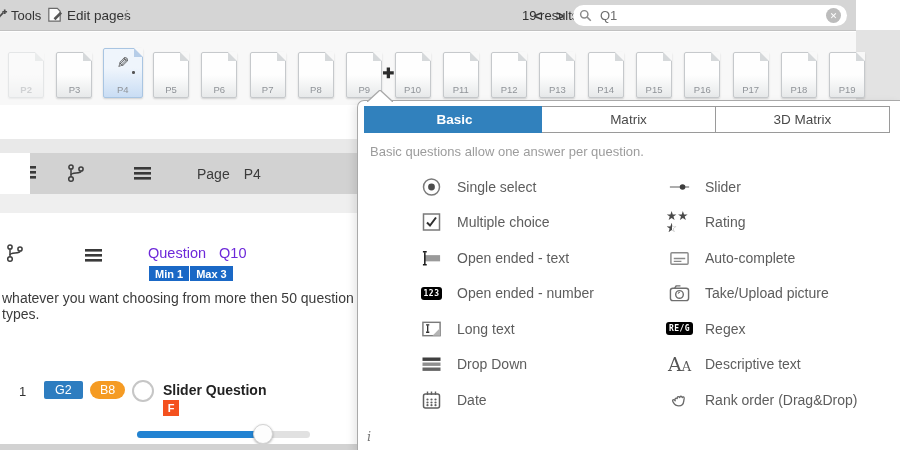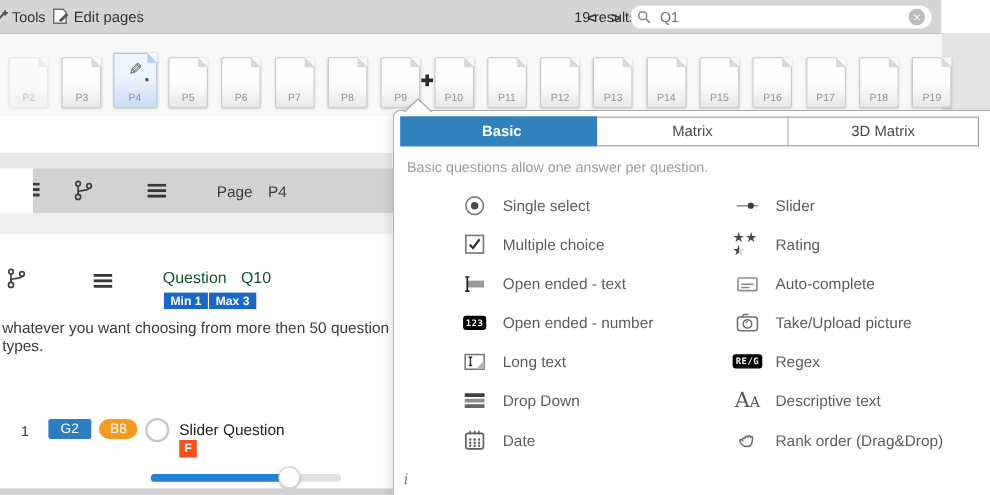--- a/index.html
+++ b/index.html
@@ -51,51 +51,51 @@
   .page-bar{position:absolute;left:0;top:153px;width:357px;height:41px;background:#d2d2d2;overflow:hidden;margin-left:30px;}
   .page-bar .edge-sliver{position:absolute;left:-12px;top:13px;}
   .pb-branch{position:absolute;left:36px;top:10px;cursor:grab;}
   .pb-burger{position:absolute;left:104px;top:14px;cursor:pointer;}
   .pb-text{position:absolute;left:167px;top:13px;font-size:14px;color:#3c3c3c;}
   .pb-text .pid{margin-left:14px;}
   .strip-light2{position:absolute;left:0;top:194px;width:357px;height:19px;background:#efefef;}
 
   .q-branch{position:absolute;left:5px;top:243px;cursor:grab;}
   .q-burger{position:absolute;left:85px;top:249px;cursor:pointer;}
-  .q-text{position:absolute;left:148px;top:245px;font-size:14.5px;color:#14532d;}
+  .q-text{position:absolute;left:148px;top:245px;font-size:14.5px;color:#6d28d9;}
   .q-text .qid{margin-left:13px;}
   .q-badges{position:absolute;left:149px;top:266px;display:flex;gap:1px;}
   .q-badge{background:#1a68c6;color:#fff;font-size:11px;font-weight:bold;padding:1.5px 6px;}
   .desc-par{position:absolute;left:2px;top:290px;width:352px;font-size:14px;color:#3b3b3b;}
 
   .sq-index{position:absolute;left:19px;top:384px;font-size:13px;color:#333;}
   .sq-g2{position:absolute;left:44px;top:381px;background:#2e7dc0;color:#fff;font-size:12.5px;
          padding:2px 11px;border-radius:2px;}
   .sq-b8{position:absolute;left:90px;top:381px;background:#f59b23;color:#fff;font-size:12.5px;
          padding:2px 10px;border-radius:10px;}
   .sq-radio{position:absolute;left:132px;top:380px;width:18px;height:18px;border-radius:50%;
             border:2px solid #c6c6c6;background:#fff;cursor:pointer;}
-  .sq-title{position:absolute;left:163px;top:382px;font-size:14px;font-weight:normal;color:#222;}
+  .sq-title{position:absolute;left:163px;top:382px;font-size:14px;font-weight:bold;color:#222;}
   .sq-flag{position:absolute;left:163px;top:400px;width:16px;height:16px;background:#f4511e;color:#fff;
            font-size:11px;font-weight:bold;display:flex;align-items:center;justify-content:center;}
   .sq-slider{position:absolute;left:137px;top:431px;width:173px;height:7px;background:#e1e1e1;border-radius:4px;}
   .sq-fill{position:absolute;left:0;top:0;height:7px;background:#2283d2;border-radius:4px;}
   .sq-handle{position:absolute;top:-7px;width:20px;height:20px;border-radius:50%;background:#fdfdfd;
              border:1px solid #d4d4d4;box-shadow:0 1px 2.5px rgba(0,0,0,.3);box-sizing:border-box;cursor:pointer;}
   .bottom-bar{position:absolute;left:0;top:444px;width:357px;height:6px;background:#d2d2d2;}
 
   
   .popup{position:absolute;left:357px;top:100px;width:543px;height:350px;background:#fff;
          border:1px solid #a9a9a9;border-right:none;border-bottom:none;border-top-left-radius:7px;
          box-shadow:-3px 3px 8px rgba(0,0,0,.10);box-sizing:border-box;}
   .notch{position:absolute;left:9px;top:-11px;}
   .tabs{position:absolute;left:6px;top:5px;right:10px;height:27px;display:flex;}
   .tab{flex:1;display:flex;align-items:center;justify-content:center;font-size:13.5px;color:#4a4a4a;
        background:#fff;border:1px solid #9a9a9a;border-left:none;cursor:pointer;box-sizing:border-box;}
-  .tab:first-child{border-left:6px solid #0c4a6e;}
+  .tab:first-child{border-left:4px solid #0c4a6e;}
   .tab.active{background:#3181bd;border-color:#3181bd;color:#fff;font-weight:bold;}
   .popup-desc{position:absolute;left:12px;top:43px;font-size:13px;color:#9c9c9c;}
   .col{position:absolute;top:68px;display:flex;flex-direction:column;}
   .col-left{left:60px;} .col-right{left:308px;}
   .qtype-row{height:35.5px;display:flex;align-items:center;cursor:pointer;}
   .qtype-icon{width:27px;display:flex;justify-content:center;align-items:center;margin-right:12px;flex:0 0 auto;}
   .qtype-label{font-size:14px;color:#5d5d5d;white-space:nowrap;}
   .badge-icon{background:#000000;color:#fff;border-radius:3px;font-family:"DejaVu Sans Mono",monospace;
               font-size:8px;font-weight:bold;padding:2px 3px;letter-spacing:.5px;}
   .glyph-aa{font-family:"DejaVu Serif",serif;color:#555;font-size:13px;display:inline-block;}

